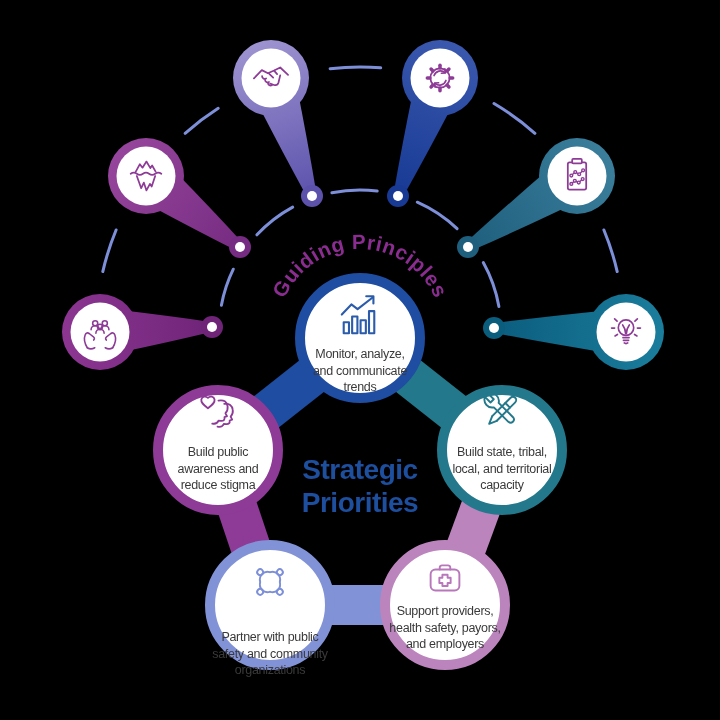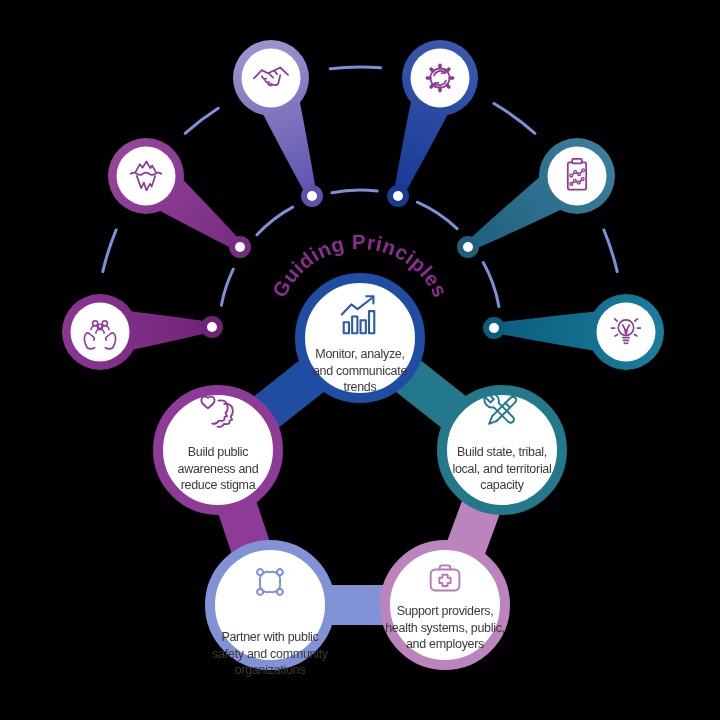--- a/index.html
+++ b/index.html
@@ -287,21 +287,23 @@
     </text>
   </svg>
 
   <div class="label p0" style="color: rgb(58, 58, 58);">Monitor, analyze,
 and communicate
 trends</div>
   <div class="label p1" style="color: rgb(58, 58, 58);">Build state, tribal,
 local, and territorial
 capacity</div>
   <div class="label p2" style="color: rgb(58, 58, 58);">Support providers,
-health systems, public,
+health safety, payors,
 and employers</div>
   <div class="label p3" style="color: rgb(58, 58, 58); margin-top: 20px;">Partner with public
 safety and community
 organizations</div>
   <div class="label p4" style="color: rgb(58, 58, 58);">Build public
 awareness and
 reduce stigma</div>
+  <div class="center-title" style="color: rgb(29, 79, 158);">Strategic
+Priorities</div>
 </div>
 
 </body></html>

